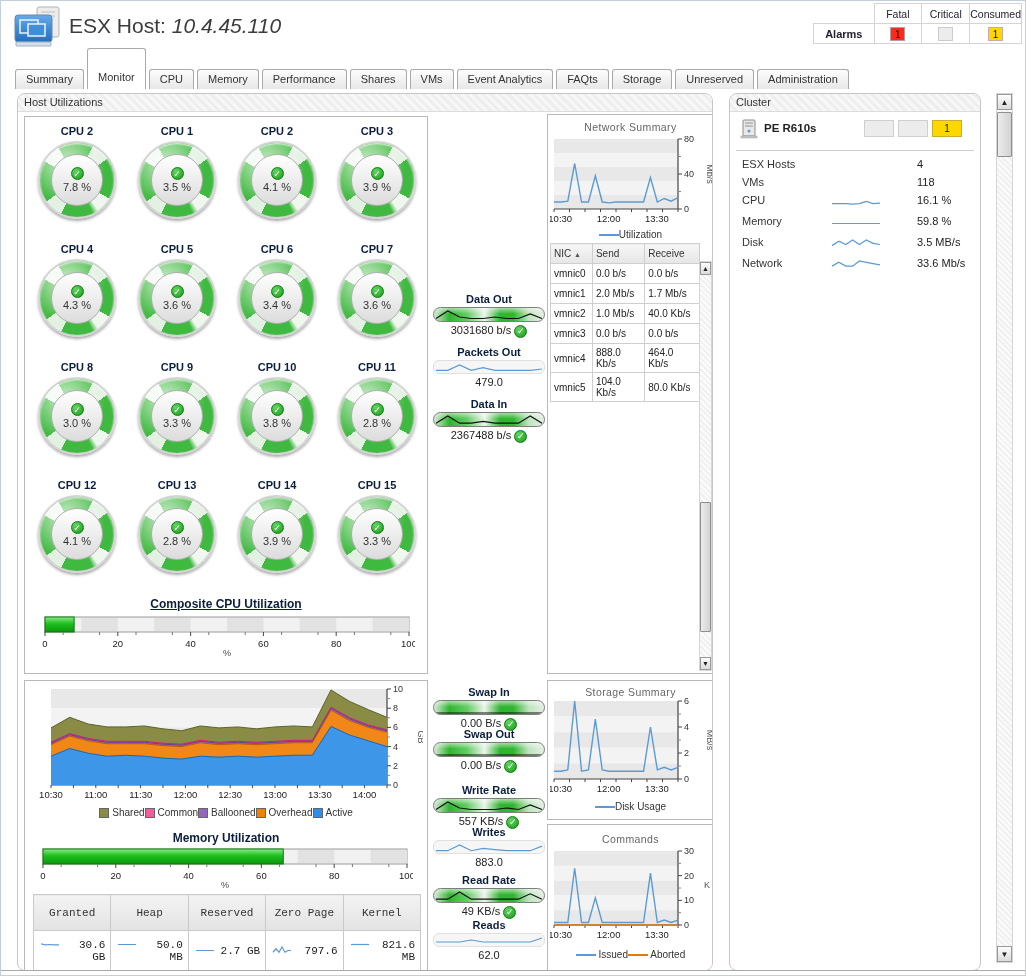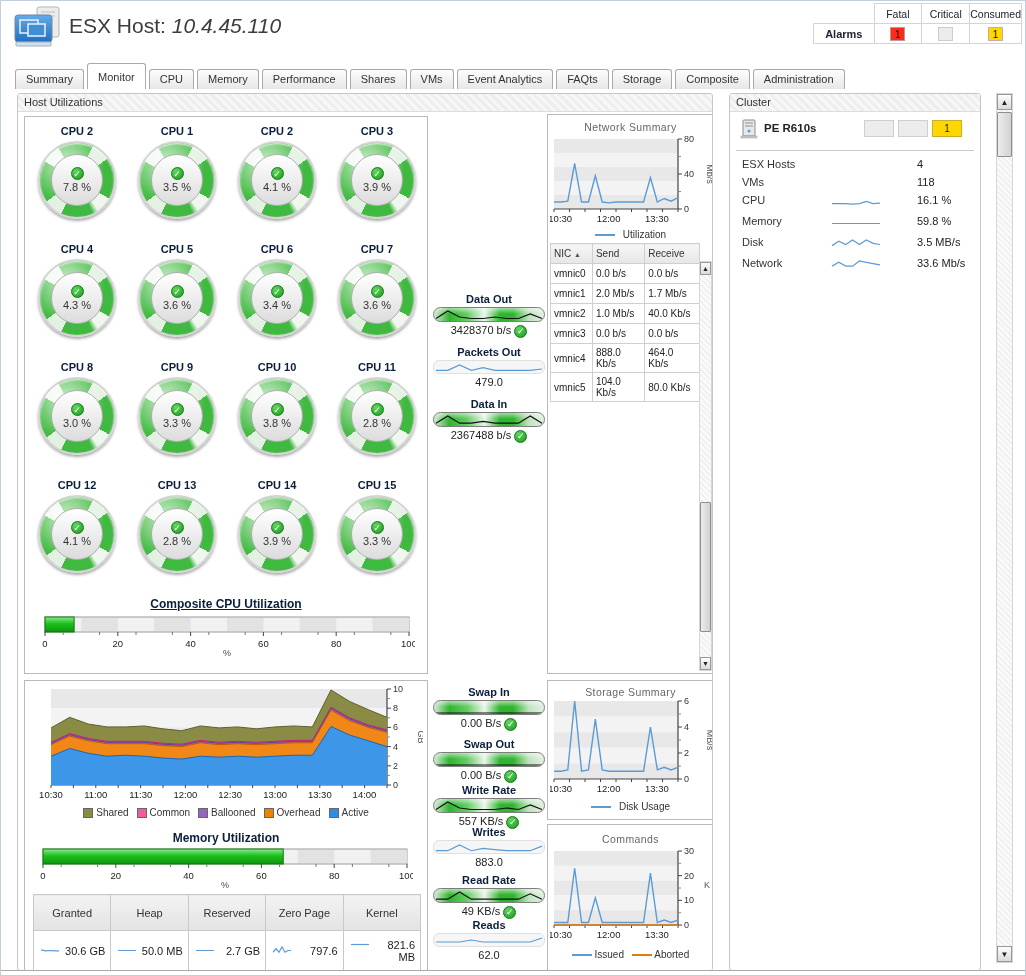--- a/index.html
+++ b/index.html
@@ -13,24 +13,24 @@
 
   #alarms { position:absolute; left:812px; top:2px; width:209px; border-collapse:collapse; background:#fff; }
   #alarms td { border:1px solid #d4d4d4; font-size:10.5px; color:#223; text-align:center; height:20px; }
   #alarms td.lbl { font-weight:bold; font-size:11px; }
   .alarm-box { display:inline-block; min-width:15px; height:14px; line-height:14px; font-size:10px; color:#111; border:1px solid #b99; vertical-align:middle; }
 
   
   #tabs { position:absolute; left:14px; top:66px; height:22px; display:flex; gap:3px; align-items:flex-end; }
   .tab { padding:3px 10px 4px; font-size:11px; color:#333; background:linear-gradient(#fdfdfd,#e7e7e7);
          border:1px solid #a9a9a9; border-bottom:none; border-radius:3px 3px 0 0; cursor:default; white-space:nowrap; }
-  .tab.active { background:#fff; padding-top:7px; padding-bottom:6px; position:relative; z-index:2; }
+  .tab.active { background:#fff; padding-top:22px; padding-bottom:6px; position:relative; z-index:2; }
 
   
-  .panel { position:absolute; background:#fff; border:1px solid #c6c6c6; border-radius:3px; overflow:hidden; }
+  .panel { position:absolute; background:#fff; border:1px solid #c6c6c6; border-radius:8px; overflow:hidden; }
   #host-panel { left:16px; top:92px; width:696px; height:878px; }
   #cluster-panel { left:728px; top:92px; width:252px; height:878px; }
   .panel-hd { height:18px; line-height:17px; padding-left:6px; font-size:11px; color:#333;
               background:repeating-linear-gradient(45deg,#f7f7f7 0 3px,#eeeeee 3px 6px); border-bottom:1px solid #dcdcdc; }
   .panel-bd { position:relative; height:859px; overflow:hidden; }
 
   .subbox { position:absolute; border:1px solid #b9b9b9; background:#fff; }
   #cpu-box      { left:6px;  top:4px;   width:404px; height:558px; }
   #net-box      { left:529px; top:2px;  width:167px; height:560px; }
   #mem-box      { left:6px;  top:568px; width:404px; height:292px; border-bottom:none; }
@@ -65,40 +65,40 @@
   .g-title { font-size:11px; font-weight:bold; color:#0b1e3c; }
   .g-bar { height:15px; margin:2px 1px 2px; border-radius:8px; border:1px solid #7d7d7d; overflow:hidden;
     background:linear-gradient(180deg,rgba(255,255,255,.55),rgba(255,255,255,0) 45%),
       linear-gradient(90deg,#d9ead9 0,#2fb52f 14%,#63cc63 30%,#eef4ee 46%,#2fb52f 60%,#2fb52f 72%,#bfe3bf 86%,#e4efe4 100%); }
   .g-bar.blue { border:1px solid #e0e0e0; background:#f6f6f6; border-radius:6px; height:14px; }
   .g-val { font-size:11px; color:#222; }
   .sparkhost { display:block; width:100%; height:100%; }
 
   
   .cbox-title { position:absolute; width:100%; text-align:center; font-size:10.5px; color:#666; letter-spacing:.4px; }
-  .legend { position:absolute; width:100%; display:flex; justify-content:center; gap:8px; font-size:10px; color:#333; align-items:center; }
+  .legend { position:absolute; width:100%; display:flex; justify-content:center; font-size:10px; color:#333; align-items:center; }
   .leg-line { display:inline-block; width:20px; height:2px; vertical-align:middle; }
   .leg-box { display:inline-block; width:10px; height:10px; border:1px solid #666; vertical-align:middle; margin-right:3px; }
 
   #nic-table { position:absolute; left:2px; top:128px; width:150px; border-collapse:collapse; }
   #nic-table td { border:1px solid #cfcfcf; font-size:10px; color:#222; padding:3px 3px; height:20px; }
   #nic-table tr.hd td { background:linear-gradient(#f6f6f6,#e6e6e6); color:#333; }
   .sort { font-size:7px; color:#555; }
 
   .vscroll { position:absolute; width:13px; background:repeating-linear-gradient(45deg,#f1f1f1 0 2px,#fbfbfb 2px 4px); border:1px solid #d6d6d6; }
   #nic-scroll { right:1px; top:146px; height:410px; }
   .sb-btn { position:absolute; left:0; width:11px; height:13px; background:linear-gradient(#fdfdfd,#dadada); border:1px solid #999;
     font-size:7px; line-height:12px; text-align:center; color:#222; }
   .sb-thumb { position:absolute; left:0; width:11px; background:linear-gradient(90deg,#ececec,#d2d2d2); border:1px solid #8f8f8f; border-radius:1px; }
 
   
   #mem-chart { position:absolute; left:6px; top:4px; }
   #mem-legend { top:126px; }
   #mem-stats { position:absolute; left:8px; top:213px; width:388px; border-collapse:collapse; table-layout:fixed; }
-  #mem-stats td { border:1px solid #c9c9c9; font-size:11px; color:#222; height:36px; padding:8px 5px; }
+  #mem-stats td { border:1px solid #c9c9c9; font-size:11px; color:#222; height:36px; padding:8px 5px;font-family:Liberation Mono, monospace; }
   #mem-stats tr.hd td { background:linear-gradient(#f3f3f3,#e3e3e3); text-align:center; color:#333; }
   #mem-stats tr.vl td { text-align:right; }
   .ts { display:inline-block; width:22px; height:11px; float:left; }
 
   
   #cl-name-row { position:absolute; left:0; top:6px; width:100%; height:26px; }
   #cl-icon { position:absolute; left:10px; top:1px; }
   #cl-name { position:absolute; left:34px; top:4px; font-size:11.5px; font-weight:bold; color:#222; }
   .cl-box { position:absolute; top:2px; width:30px; height:17px; line-height:16px; text-align:center; font-size:10px; color:#222; border:1px solid #cfcfcf; }
   #cl-sep { position:absolute; left:6px; right:6px; top:38px; border-top:1px solid #cccccc; }
@@ -165,21 +165,21 @@
     <div class="tab">Summary</div>
     <div class="tab active">Monitor</div>
     <div class="tab">CPU</div>
     <div class="tab">Memory</div>
     <div class="tab">Performance</div>
     <div class="tab">Shares</div>
     <div class="tab">VMs</div>
     <div class="tab">Event Analytics</div>
     <div class="tab">FAQts</div>
     <div class="tab">Storage</div>
-    <div class="tab">Composite</div>
+    <div class="tab">Unreserved</div>
     <div class="tab">Administration</div>
   </nav>
 
   <section class="panel" id="host-panel">
     <div class="panel-hd">Host Utilizations</div>
     <div class="panel-bd">
 
       <div class="subbox" id="cpu-box">
         <div id="dial-grid">
           <div class="dial-cell">
@@ -368,21 +368,21 @@
       </div>
 
       <div class="gauge-col" id="net-gauges">
         <div class="gauge" style="top:181px">
           <div class="g-title">Data Out</div>
           <div class="g-bar">
               <span class="sparkhost"><svg width="110" height="13">
                   <polyline points="2,9.5 13.777777777777779,2 25.555555555555557,8 37.333333333333336,9.5 49.111111111111114,9.5 60.888888888888886,8 72.66666666666667,9.5 84.44444444444444,9.5 96.22222222222223,5 108,9.5" fill="none" stroke="#111111" stroke-width="1.2"></polyline>
                 </svg></span>
             </div>
-          <div class="g-val"><span>3428370 b/s</span> <span class="okicon">✓</span></div>
+          <div class="g-val"><span>3031680 b/s</span> <span class="okicon">✓</span></div>
         </div>
         <div class="gauge" style="top:234px">
           <div class="g-title">Packets Out</div>
           <div class="g-bar blue">
               <span class="sparkhost"><svg width="110" height="12">
                   <polyline points="2,7.333333333333334 13.777777777777779,7.333333333333334 25.555555555555557,2 37.333333333333336,7.333333333333334 49.111111111111114,4.666666666666667 60.888888888888886,7.333333333333334 72.66666666666667,7.333333333333334 84.44444444444444,7.333333333333334 96.22222222222223,7.333333333333334 108,6" fill="none" stroke="#5b9bd5" stroke-width="1.2"></polyline>
                 </svg></span>
             </div>
           <div class="g-val">479.0</div>
         </div>
@@ -640,21 +640,21 @@
       <div class="gauge-col" id="disk-gauges">
         <div class="gauge" style="top:6px">
           <div class="g-title">Swap In</div>
           <div class="g-bar">
               <span class="sparkhost"><svg width="110" height="13">
                   <polyline points="2,11 13.777777777777779,11 25.555555555555557,11 37.333333333333336,11 49.111111111111114,11 60.888888888888886,11 72.66666666666667,11 84.44444444444444,11 96.22222222222223,11 108,11" fill="none" stroke="#111111" stroke-width="1.2"></polyline>
                 </svg></span>
             </div>
           <div class="g-val"><span>0.00 B/s</span> <span class="okicon">✓</span></div>
         </div>
-        <div class="gauge" style="top:58px">
+        <div class="gauge" style="top:48px">
           <div class="g-title">Swap Out</div>
           <div class="g-bar">
               <span class="sparkhost"><svg width="110" height="13">
                   <polyline points="2,11 13.777777777777779,11 25.555555555555557,11 37.333333333333336,11 49.111111111111114,11 60.888888888888886,11 72.66666666666667,11 84.44444444444444,11 96.22222222222223,11 108,11" fill="none" stroke="#111111" stroke-width="1.2"></polyline>
                 </svg></span>
             </div>
           <div class="g-val"><span>0.00 B/s</span> <span class="okicon">✓</span></div>
         </div>
         <div class="gauge" style="top:104px">
           <div class="g-title">Write Rate</div>

